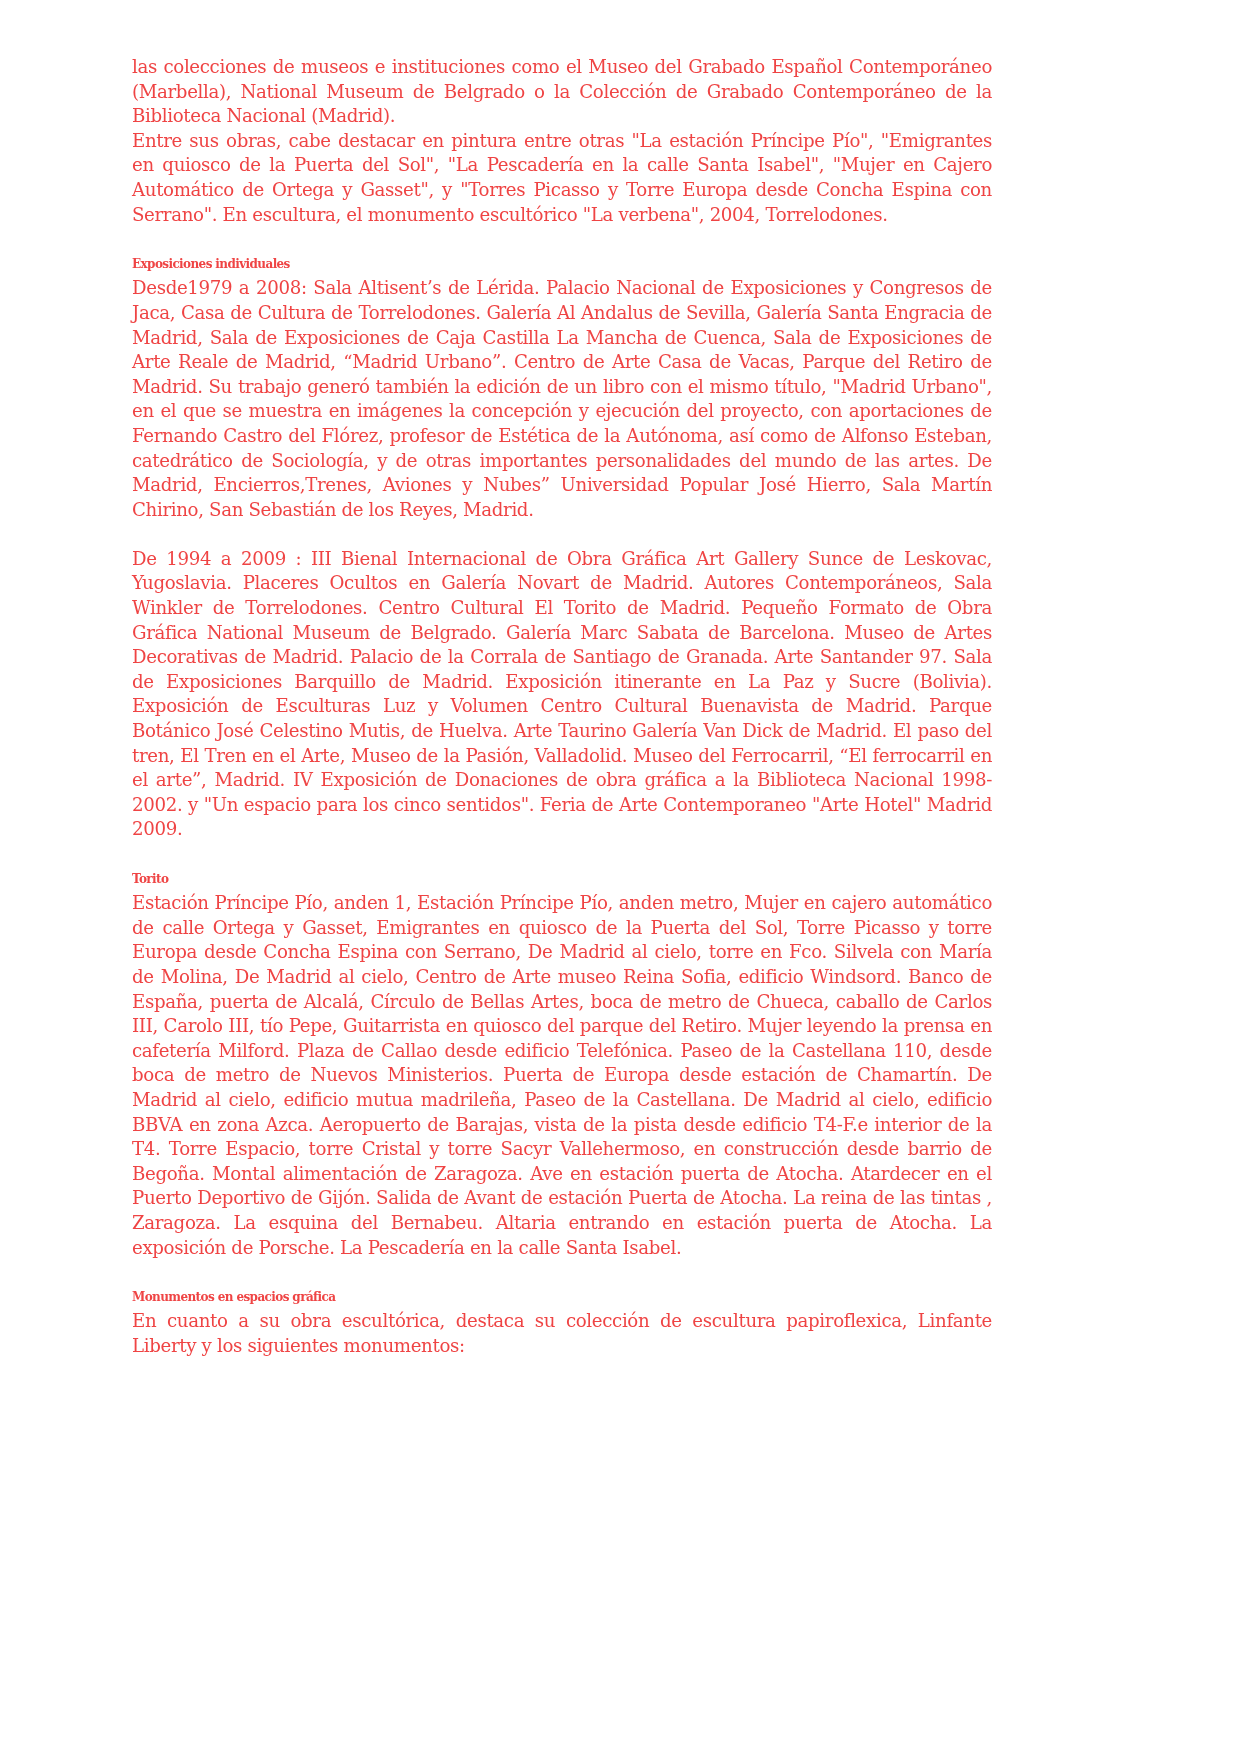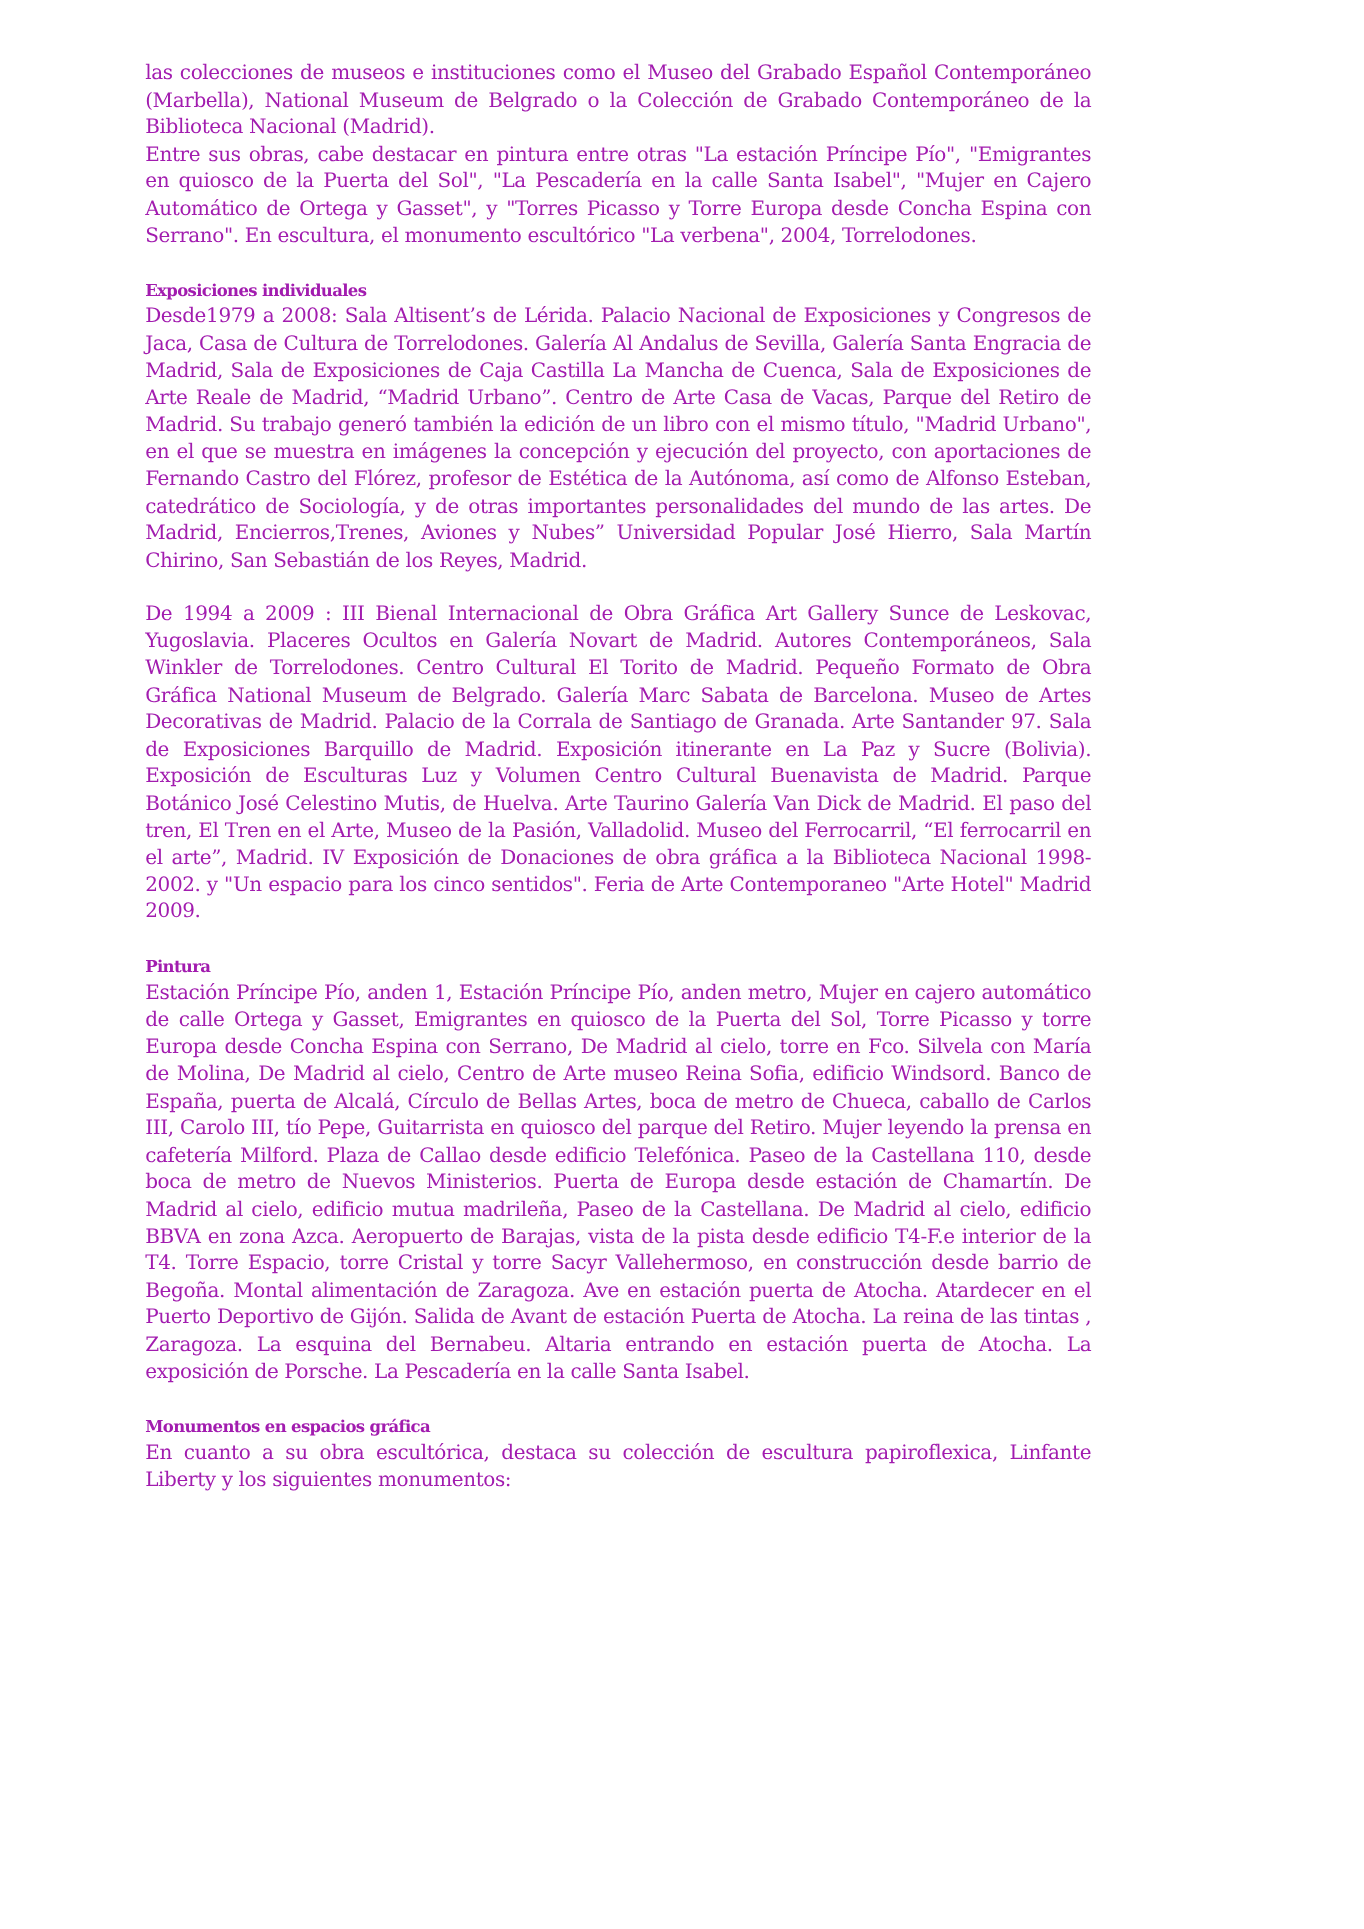--- a/index.html
+++ b/index.html
@@ -5,28 +5,28 @@
     html, body { margin: 0; padding: 0; background: #ffffff; }
     body { width: 1240px; height: 1754px; position: relative; overflow: hidden; }
     .page {
       position: absolute;
       left: 132px;
       top: 55px;
       width: 860px;
       font-family: "DejaVu Serif", "Liberation Serif", serif;
       font-size: 18.2px;
       line-height: 24.6px;
-      color: #a21caf;
+      color: #ef4444;
       letter-spacing: -0.35px;
     }
     .para { margin: 0; text-align: justify; }
     .heading {
       margin: 0;
       font-weight: bold;
-      font-size: 15px;
+      font-size: 12px;
       letter-spacing: -0.6px;
       line-height: 24.6px;
     }
     .gap { height: 24.6px; }
   </style>
 </head>
 <body>
 
 <div class="page">
 
@@ -37,21 +37,21 @@
 
   <h2 class="heading">Exposiciones individuales</h2>
   <p class="para">Desde1979 a 2008: Sala Altisent’s de Lérida. Palacio Nacional de Exposiciones y Congresos de Jaca, Casa de Cultura de Torrelodones. Galería Al Andalus de Sevilla, Galería Santa Engracia de Madrid, Sala de Exposiciones de Caja Castilla La Mancha de Cuenca, Sala de Exposiciones de Arte Reale de Madrid,  “Madrid Urbano”. Centro de Arte Casa de Vacas, Parque del Retiro de Madrid. Su trabajo generó también la edición de un libro con el mismo título, "Madrid Urbano", en el que se muestra en imágenes la concepción y ejecución del proyecto, con aportaciones de Fernando Castro del Flórez, profesor de Estética de la Autónoma, así como de Alfonso Esteban, catedrático de Sociología, y de otras importantes personalidades del mundo de las artes. De Madrid, Encierros,Trenes, Aviones y Nubes” Universidad Popular José Hierro, Sala Martín Chirino, San Sebastián de los Reyes, Madrid.</p>
 
   <div class="gap"></div>
 
   <p class="para">De 1994 a 2009 : III Bienal Internacional de Obra Gráfica Art Gallery Sunce de Leskovac, Yugoslavia. Placeres Ocultos en Galería Novart de Madrid. Autores Contemporáneos, Sala Winkler de Torrelodones. Centro Cultural El Torito de Madrid. Pequeño Formato de Obra Gráfica National Museum de Belgrado. Galería Marc Sabata de Barcelona. Museo de Artes Decorativas de Madrid. Palacio de la Corrala de Santiago de Granada. Arte Santander 97. Sala de Exposiciones Barquillo de Madrid. Exposición itinerante en La Paz y Sucre (Bolivia). Exposición de Esculturas Luz y Volumen Centro Cultural Buenavista de Madrid. Parque Botánico José Celestino Mutis, de Huelva. Arte Taurino Galería Van Dick de Madrid. El paso del tren, El Tren en el Arte, Museo de la Pasión, Valladolid. Museo del Ferrocarril, “El ferrocarril en el arte”, Madrid. IV Exposición de Donaciones de obra gráfica a la Biblioteca Nacional 1998-2002. y "Un espacio para los cinco sentidos". Feria de Arte Contemporaneo "Arte Hotel" Madrid 2009.</p>
 
   <div class="gap"></div>
 
-  <h2 class="heading">Pintura</h2>
+  <h2 class="heading">Torito</h2>
   <p class="para">Estación Príncipe Pío, anden 1, Estación Príncipe Pío, anden metro, Mujer en cajero automático de calle Ortega y Gasset, Emigrantes en quiosco de la Puerta del Sol, Torre Picasso y torre Europa desde Concha Espina con Serrano, De Madrid al cielo, torre en Fco. Silvela con María de Molina, De Madrid al cielo, Centro de Arte museo Reina Sofia, edificio Windsord. Banco de España, puerta de Alcalá, Círculo de Bellas Artes, boca de metro de Chueca, caballo de Carlos III, Carolo III, tío Pepe, Guitarrista en quiosco del parque del Retiro. Mujer leyendo la prensa en cafetería Milford. Plaza de Callao desde edificio Telefónica. Paseo de la Castellana 110, desde boca de metro de Nuevos Ministerios. Puerta de Europa desde estación de Chamartín. De Madrid al cielo, edificio mutua madrileña, Paseo de la Castellana. De Madrid al cielo, edificio BBVA en zona Azca. Aeropuerto de Barajas, vista de la pista desde edificio T4-F.e interior de la T4. Torre Espacio, torre Cristal y torre Sacyr Vallehermoso, en construcción desde barrio de Begoña. Montal alimentación de Zaragoza. Ave en estación puerta de Atocha. Atardecer en el Puerto Deportivo de Gijón. Salida de Avant de estación Puerta de Atocha. La reina de las tintas , Zaragoza. La esquina del Bernabeu. Altaria entrando en estación puerta de Atocha. La exposición de Porsche. La Pescadería en la calle Santa Isabel.</p>
 
   <div class="gap"></div>
 
   <h2 class="heading">Monumentos en espacios gráfica</h2>
   <p class="para">En cuanto a su obra escultórica, destaca su colección de escultura papiroflexica, Linfante Liberty y los siguientes monumentos:</p>
 
 </div>
 
 </body></html>

